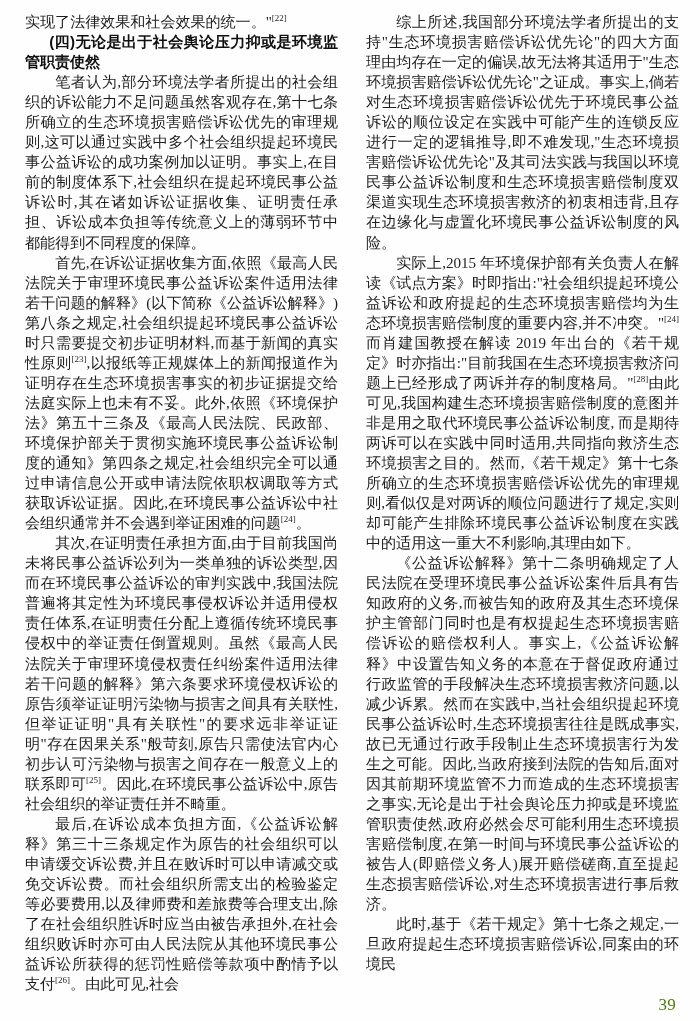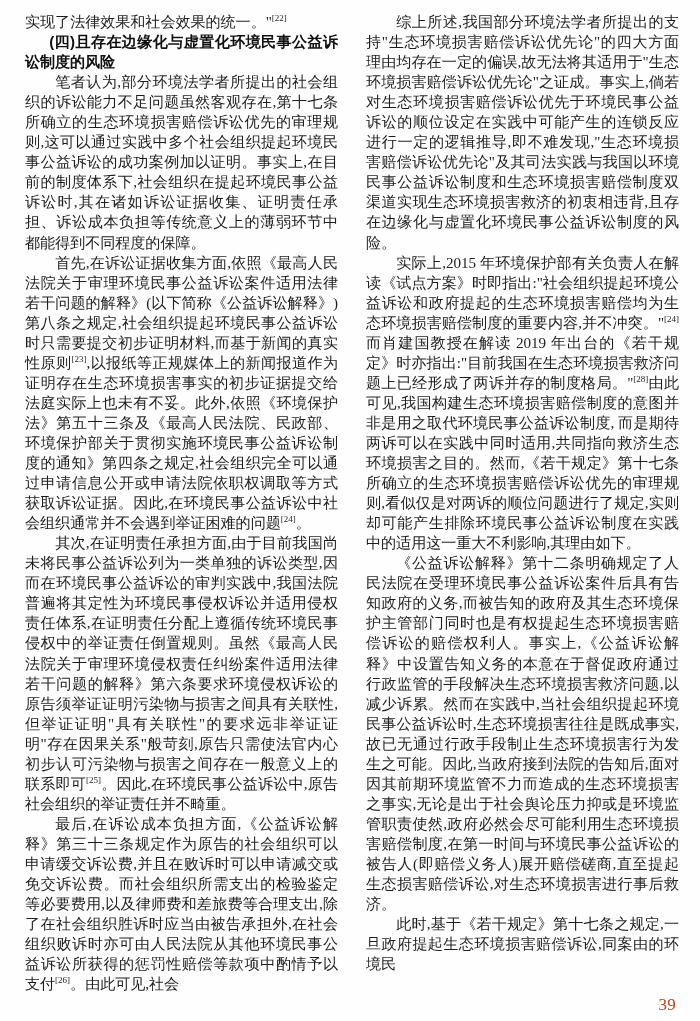--- a/index.html
+++ b/index.html
@@ -64,33 +64,33 @@
     line-height: 0;
     letter-spacing: 0;
     margin-top: 28px;
   }
   .folio {
     position: absolute;
     right: 24px;
     bottom: 6px;
     font-size: 17px;
     font-family: "Liberation Serif", "DejaVu Serif", serif;
-    color: #c2410c;
+    color: #4d7c0f;
     letter-spacing: 0.3px;
   }
 </style>
 </head>
 <body>
 
 <div class="page">
   <div class="columns">
 
     <div class="column">
       <p class="para noindent">实现了法律效果和社会效果的统一。"<sup class="fn">[22]</sup></p>
-      <p class="heading">(四)且存在边缘化与虚置化环境民事公益诉讼制度的风险</p>
+      <p class="heading">(四)无论是出于社会舆论压力抑或是环境监管职责使然</p>
       <p class="para">笔者认为,部分环境法学者所提出的社会组织的诉讼能力不足问题虽然客观存在,第十七条所确立的生态环境损害赔偿诉讼优先的审理规则,这可以通过实践中多个社会组织提起环境民事公益诉讼的成功案例加以证明。事实上,在目前的制度体系下,社会组织在提起环境民事公益诉讼时,其在诸如诉讼证据收集、证明责任承担、诉讼成本负担等传统意义上的薄弱环节中都能得到不同程度的保障。</p>
       <p class="para">首先,在诉讼证据收集方面,依照《最高人民法院关于审理环境民事公益诉讼案件适用法律若干问题的解释》(以下简称《公益诉讼解释》)第八条之规定,社会组织提起环境民事公益诉讼时只需要提交初步证明材料,而基于新闻的真实性原则<sup class="fn">[23]</sup>,以报纸等正规媒体上的新闻报道作为证明存在生态环境损害事实的初步证据提交给法庭实际上也未有不妥。此外,依照《环境保护法》第五十三条及《最高人民法院、民政部、环境保护部关于贯彻实施环境民事公益诉讼制度的通知》第四条之规定,社会组织完全可以通过申请信息公开或申请法院依职权调取等方式获取诉讼证据。因此,在环境民事公益诉讼中社会组织通常并不会遇到举证困难的问题<sup class="fn">[24]</sup>。</p>
       <p class="para">其次,在证明责任承担方面,由于目前我国尚未将民事公益诉讼列为一类单独的诉讼类型,因而在环境民事公益诉讼的审判实践中,我国法院普遍将其定性为环境民事侵权诉讼并适用侵权责任体系,在证明责任分配上遵循传统环境民事侵权中的举证责任倒置规则。虽然《最高人民法院关于审理环境侵权责任纠纷案件适用法律若干问题的解释》第六条要求环境侵权诉讼的原告须举证证明污染物与损害之间具有关联性,但举证证明"具有关联性"的要求远非举证证明"存在因果关系"般苛刻,原告只需使法官内心初步认可污染物与损害之间存在一般意义上的联系即可<sup class="fn">[25]</sup>。因此,在环境民事公益诉讼中,原告社会组织的举证责任并不畸重。</p>
       <p class="para">最后,在诉讼成本负担方面,《公益诉讼解释》第三十三条规定作为原告的社会组织可以申请缓交诉讼费,并且在败诉时可以申请减交或免交诉讼费。而社会组织所需支出的检验鉴定等必要费用,以及律师费和差旅费等合理支出,除了在社会组织胜诉时应当由被告承担外,在社会组织败诉时亦可由人民法院从其他环境民事公益诉讼所获得的惩罚性赔偿等款项中酌情予以支付<sup class="fn">[26]</sup>。由此可见,社会</p>
     </div>
 
     <div class="column">
       <p class="para">综上所述,我国部分环境法学者所提出的支持"生态环境损害赔偿诉讼优先论"的四大方面理由均存在一定的偏误,故无法将其适用于"生态环境损害赔偿诉讼优先论"之证成。事实上,倘若对生态环境损害赔偿诉讼优先于环境民事公益诉讼的顺位设定在实践中可能产生的连锁反应进行一定的逻辑推导,即不难发现,"生态环境损害赔偿诉讼优先论"及其司法实践与我国以环境民事公益诉讼制度和生态环境损害赔偿制度双渠道实现生态环境损害救济的初衷相违背,且存在边缘化与虚置化环境民事公益诉讼制度的风险。</p>
       <p class="para">实际上,2015 年环境保护部有关负责人在解读《试点方案》时即指出:"社会组织提起环境公益诉讼和政府提起的生态环境损害赔偿均为生态环境损害赔偿制度的重要内容,并不冲突。"<sup class="fn">[24]</sup>而肖建国教授在解读 2019 年出台的《若干规定》时亦指出:"目前我国在生态环境损害救济问题上已经形成了两诉并存的制度格局。"<sup class="fn">[28]</sup>由此可见,我国构建生态环境损害赔偿制度的意图并非是用之取代环境民事公益诉讼制度, 而是期待两诉可以在实践中同时适用,共同指向救济生态环境损害之目的。然而,《若干规定》第十七条所确立的生态环境损害赔偿诉讼优先的审理规则,看似仅是对两诉的顺位问题进行了规定,实则却可能产生排除环境民事公益诉讼制度在实践中的适用这一重大不利影响,其理由如下。</p>
       <p class="para">《公益诉讼解释》第十二条明确规定了人民法院在受理环境民事公益诉讼案件后具有告知政府的义务,而被告知的政府及其生态环境保护主管部门同时也是有权提起生态环境损害赔偿诉讼的赔偿权利人。事实上,《公益诉讼解释》中设置告知义务的本意在于督促政府通过行政监管的手段解决生态环境损害救济问题,以减少诉累。然而在实践中,当社会组织提起环境民事公益诉讼时,生态环境损害往往是既成事实,故已无通过行政手段制止生态环境损害行为发生之可能。因此,当政府接到法院的告知后,面对因其前期环境监管不力而造成的生态环境损害之事实,无论是出于社会舆论压力抑或是环境监管职责使然,政府必然会尽可能利用生态环境损害赔偿制度,在第一时间与环境民事公益诉讼的被告人(即赔偿义务人)展开赔偿磋商,直至提起生态损害赔偿诉讼,对生态环境损害进行事后救济。</p>

